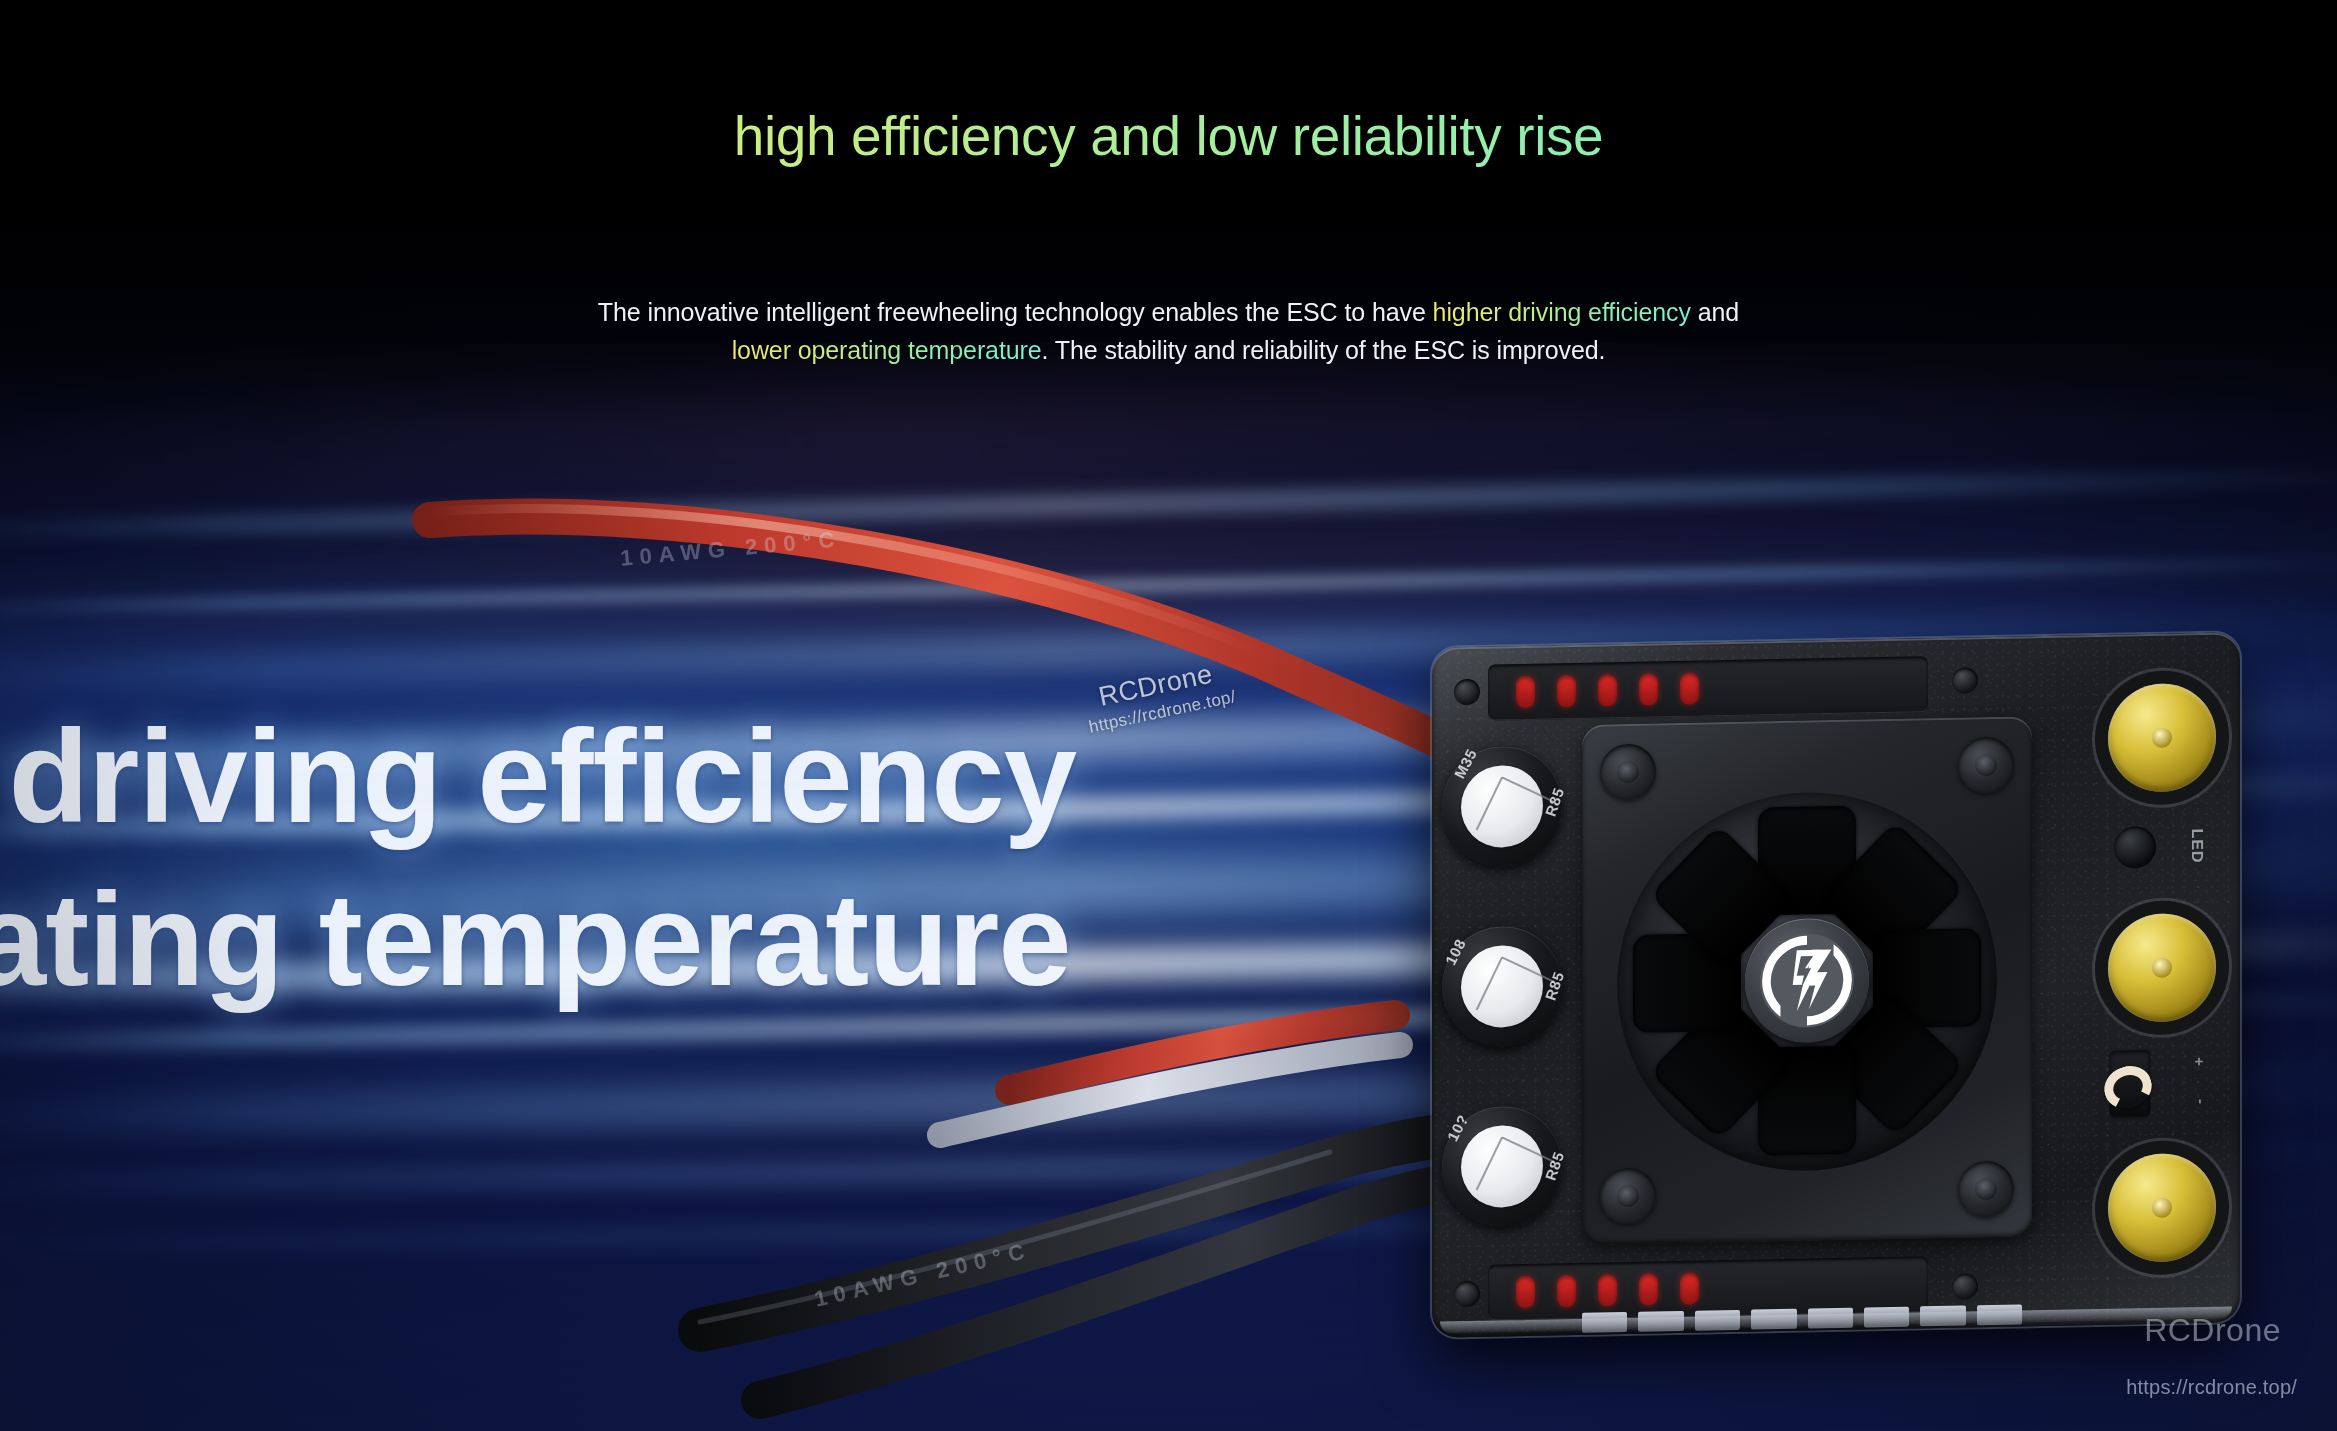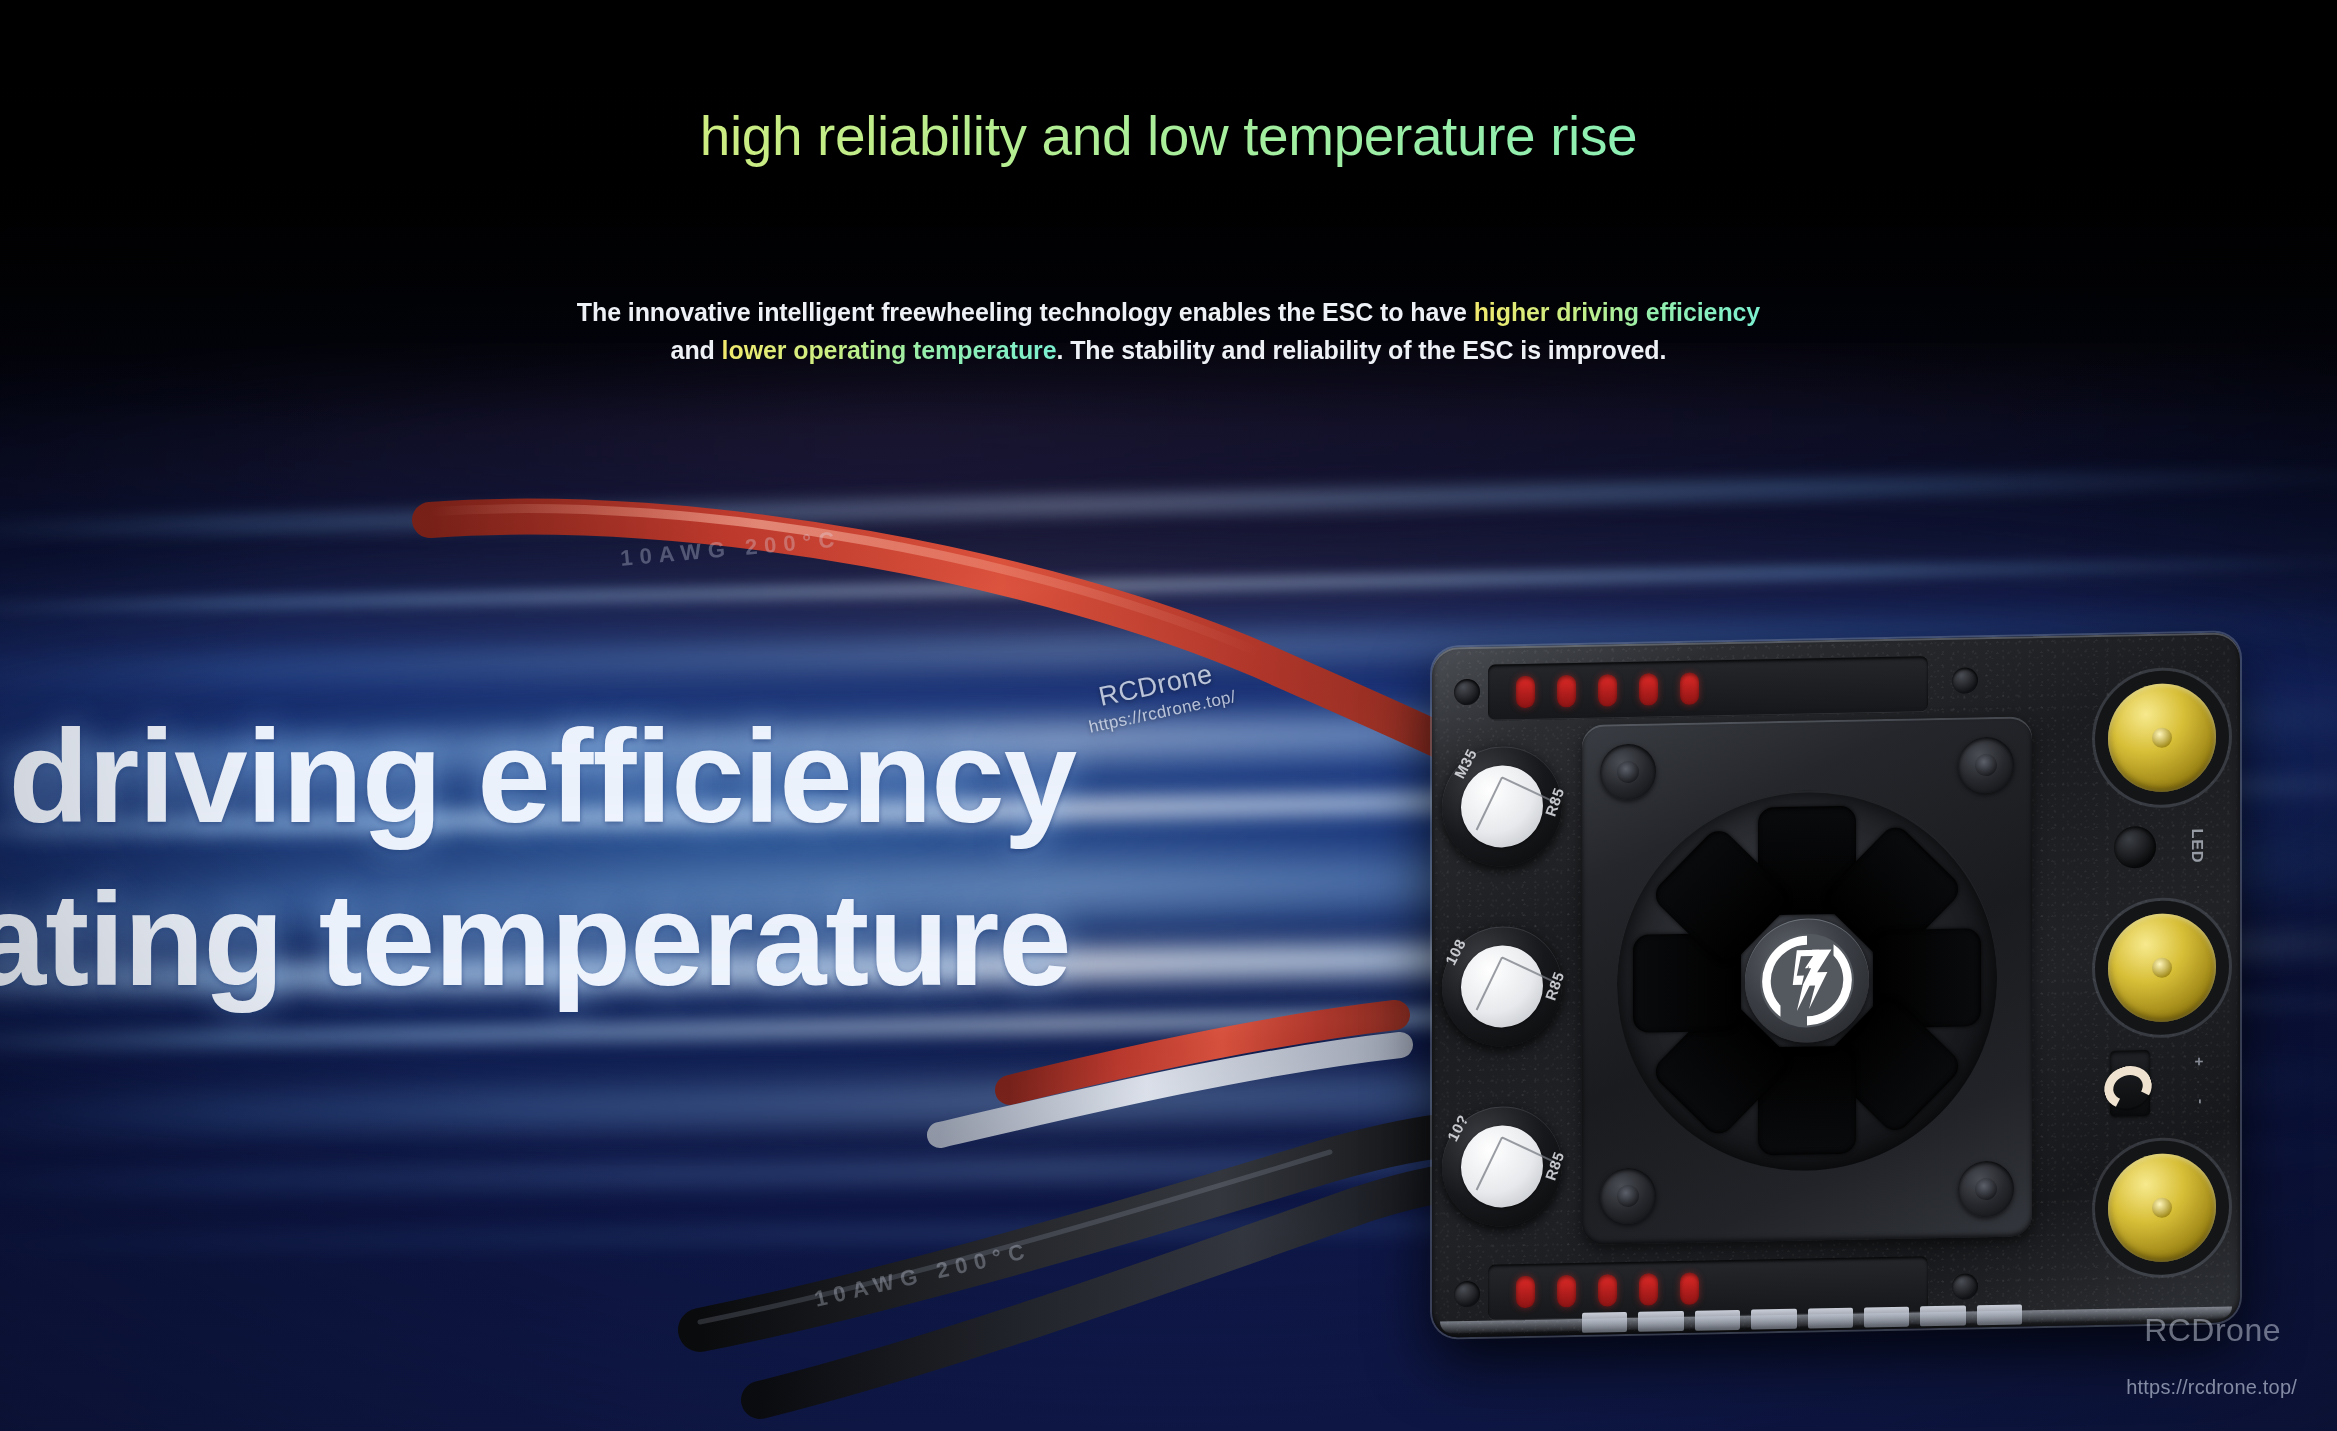--- a/index.html
+++ b/index.html
@@ -120,21 +120,21 @@
 
   
   .subtitle{
     position:absolute;
     left:50%;
     transform:translateX(-50%);
     top:268px;
     width:1200px;
     text-align:center;
     font-size:25px;
-    font-weight:700;
+    font-weight:400;
     line-height:1.52;
     color:#eef2f7;
     letter-spacing:-.1px;
     z-index:7;
   }
   .grad{
     background:linear-gradient(90deg,#f2e96d 0%, #c9ee84 34%, #94efad 62%, #7bf0d0 100%);
     -webkit-background-clip:text;
     background-clip:text;
     color:transparent;
@@ -598,21 +598,21 @@
       </div>
       <div class="edge-lip"></div>
     </div>
   </div>
 
   <div class="wm-esc">RCDrone</div>
 
   <div class="vignette"></div>
 
   <div class="headline">
-    <span class="hl">high reliability and low temperature rise</span>
+    <span class="hl">high efficiency and low reliability rise</span>
   </div>
 
   <p class="subtitle">
     <span>The innovative intelligent freewheeling technology enables the ESC to have </span><span class="grad">higher driving efficiency</span><span> and </span><span class="grad">lower operating temperature</span><span>. The stability and reliability of the ESC is improved.</span>
   </p>
 
   <div class="wm-center">
     <span>RCDrone</span>
     <span class="wm-url">https://rcdrone.top/</span>
   </div>

